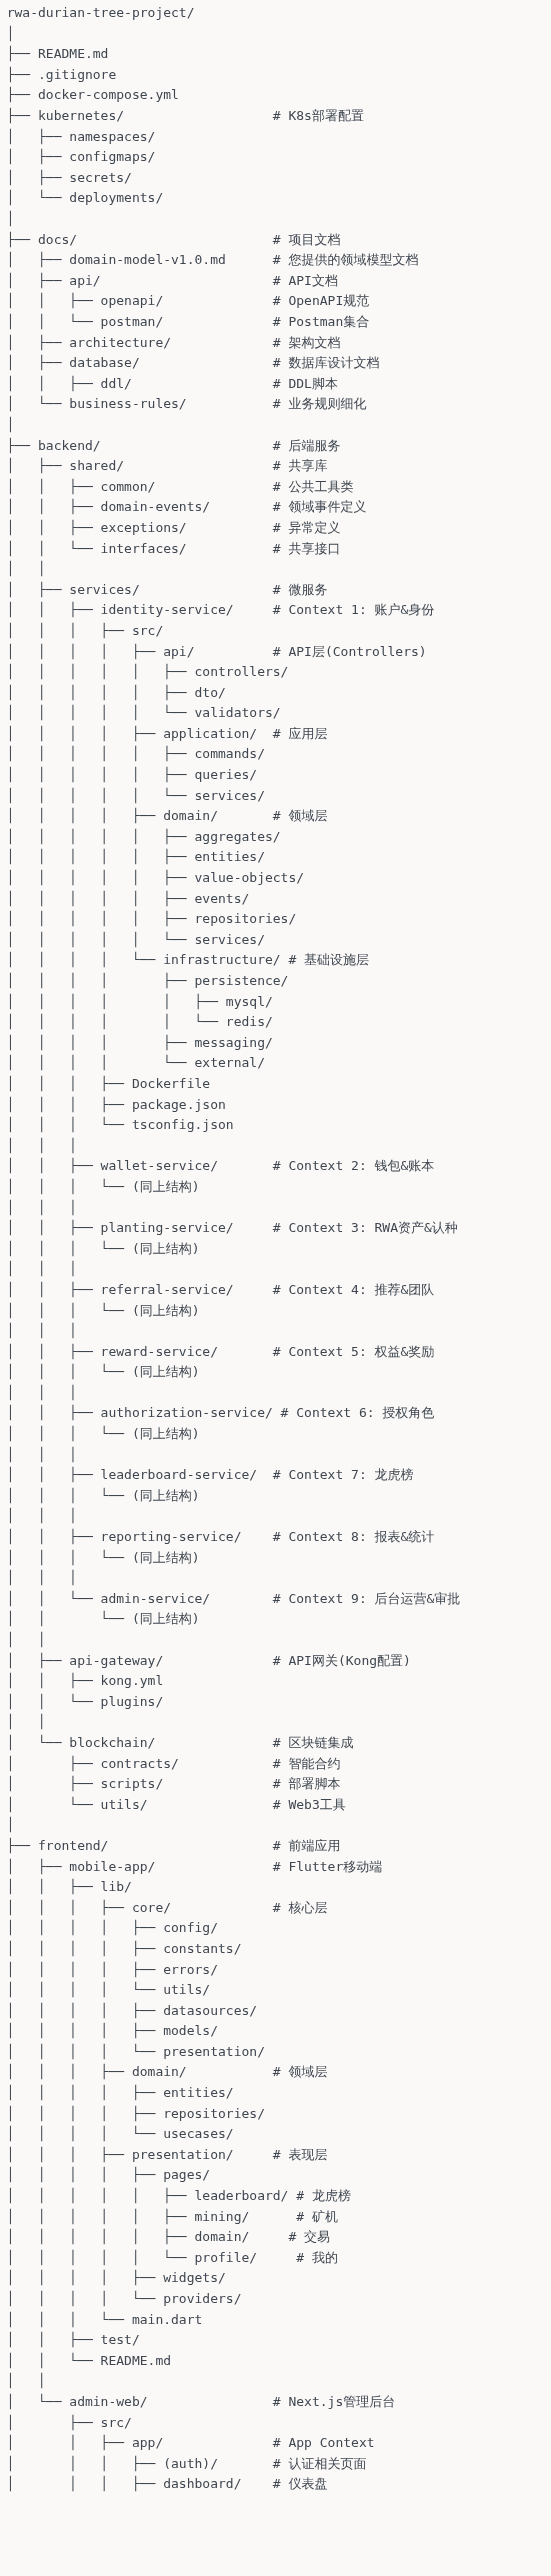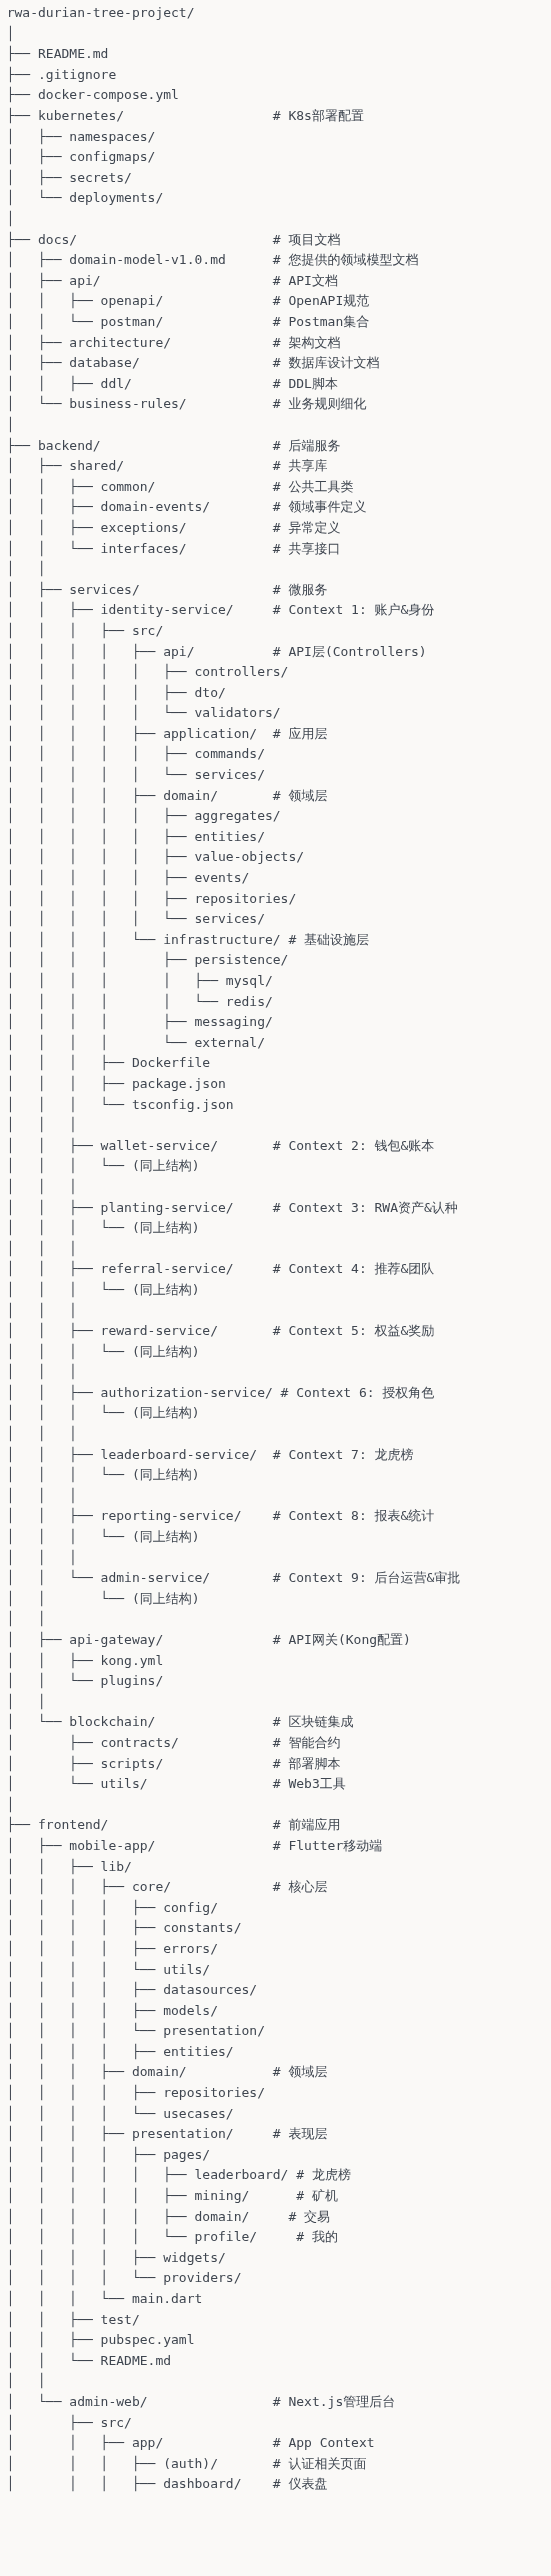--- a/index.html
+++ b/index.html
@@ -58,20 +58,21 @@
     <div class="tree-line">│   │</div>
     <div class="tree-line">│   ├── services/                 # 微服务</div>
     <div class="tree-line">│   │   ├── identity-service/     # Context 1: 账户&amp;身份</div>
     <div class="tree-line">│   │   │   ├── src/</div>
     <div class="tree-line">│   │   │   │   ├── api/          # API层(Controllers)</div>
     <div class="tree-line">│   │   │   │   │   ├── controllers/</div>
     <div class="tree-line">│   │   │   │   │   ├── dto/</div>
     <div class="tree-line">│   │   │   │   │   └── validators/</div>
     <div class="tree-line">│   │   │   │   ├── application/  # 应用层</div>
     <div class="tree-line">│   │   │   │   │   ├── commands/</div>
+    <div class="tree-line">│   │   │   │   │   ├── queries/</div>
     <div class="tree-line">│   │   │   │   │   └── services/</div>
     <div class="tree-line">│   │   │   │   ├── domain/       # 领域层</div>
     <div class="tree-line">│   │   │   │   │   ├── aggregates/</div>
     <div class="tree-line">│   │   │   │   │   ├── entities/</div>
     <div class="tree-line">│   │   │   │   │   ├── value-objects/</div>
     <div class="tree-line">│   │   │   │   │   ├── events/</div>
     <div class="tree-line">│   │   │   │   │   ├── repositories/</div>
     <div class="tree-line">│   │   │   │   │   └── services/</div>
     <div class="tree-line">│   │   │   │   └── infrastructure/ # 基础设施层</div>
     <div class="tree-line">│   │   │   │       ├── persistence/</div>
@@ -120,35 +121,34 @@
     <div class="tree-line">│   ├── mobile-app/               # Flutter移动端</div>
     <div class="tree-line">│   │   ├── lib/</div>
     <div class="tree-line">│   │   │   ├── core/             # 核心层</div>
     <div class="tree-line">│   │   │   │   ├── config/</div>
     <div class="tree-line">│   │   │   │   ├── constants/</div>
     <div class="tree-line">│   │   │   │   ├── errors/</div>
     <div class="tree-line">│   │   │   │   └── utils/</div>
     <div class="tree-line">│   │   │   │   ├── datasources/</div>
     <div class="tree-line">│   │   │   │   ├── models/</div>
     <div class="tree-line">│   │   │   │   └── presentation/</div>
+    <div class="tree-line">│   │   │   ├── domain/           # 领域层</div>
     <div class="tree-line">│   │   │   │   ├── entities/</div>
-    <div class="tree-line">│   │   │   ├── domain/           # 领域层</div>
     <div class="tree-line">│   │   │   │   ├── repositories/</div>
     <div class="tree-line">│   │   │   │   └── usecases/</div>
     <div class="tree-line">│   │   │   ├── presentation/     # 表现层</div>
     <div class="tree-line">│   │   │   │   ├── pages/</div>
     <div class="tree-line">│   │   │   │   │   ├── leaderboard/ # 龙虎榜</div>
     <div class="tree-line">│   │   │   │   │   ├── mining/      # 矿机</div>
     <div class="tree-line">│   │   │   │   │   ├── domain/     # 交易</div>
     <div class="tree-line">│   │   │   │   │   └── profile/     # 我的</div>
     <div class="tree-line">│   │   │   │   ├── widgets/</div>
     <div class="tree-line">│   │   │   │   └── providers/</div>
     <div class="tree-line">│   │   │   └── main.dart</div>
     <div class="tree-line">│   │   ├── test/</div>
-    <div class="tree-line">│   │   ├── pubspec.yaml</div>
     <div class="tree-line">│   │   └── README.md</div>
     <div class="tree-line">│   │</div>
     <div class="tree-line">│   └── admin-web/                # Next.js管理后台</div>
     <div class="tree-line">│       ├── src/</div>
     <div class="tree-line">│       │   ├── app/              # App Context</div>
     <div class="tree-line">│       │   │   ├── (auth)/       # 认证相关页面</div>
     <div class="tree-line">│       │   │   ├── dashboard/    # 仪表盘</div>
   </div>
 
 

